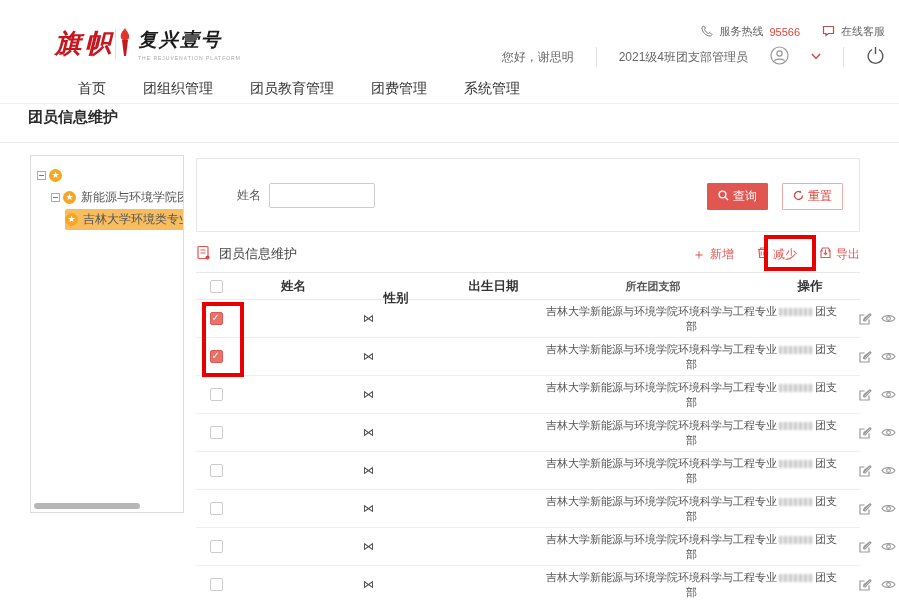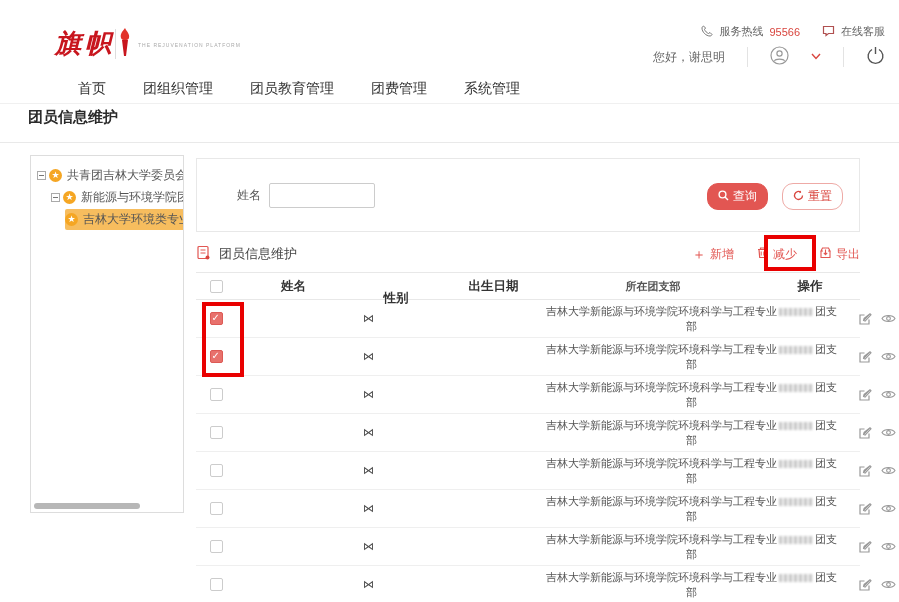--- a/index.html
+++ b/index.html
@@ -45,21 +45,21 @@
   .tree-scroll { position:absolute; left:3px; bottom:3px; width:106px; height:6px; background:#b7b7b7; border-radius:3px; }
   
   .search-panel { position:absolute; left:196px; top:158px; width:664px; height:74px;
     border:1px solid #e8e8e8; background:#fff; }
   .search-field { position:absolute; left:40px; top:24px; display:flex; align-items:center; gap:8px;
     font-size:12px; color:#555; }
   .search-field input { width:106px; height:25px; border:1px solid #ccc; border-radius:2px; outline:none;
     padding:0 6px; font-size:12px; }
   .btns { position:absolute; right:16px; top:24px; display:flex; gap:14px; }
   .btn { display:flex; align-items:center; gap:4px; height:27px; padding:0 10px; font-size:12px;
-    border-radius:11px; cursor:pointer; }
+    border-radius:1px; cursor:pointer; }
   .btn-query { background:#e25652; color:#fff; border:1px solid #e25652; }
   .btn-reset { background:#fff; color:#d9463f; border:1px solid #eeaaa6; }
   
   .section-head { position:absolute; left:196px; top:240px; width:664px; height:28px;
     display:flex; align-items:center; }
   .section-title { font-size:13px; color:#444; margin-left:8px; }
   .toolbar { margin-left:auto; display:flex; align-items:center; gap:22px; font-size:12px; color:#e25652; }
   .tool-link { display:flex; align-items:center; gap:4px; cursor:pointer; }
   .plus-glyph { font-size:14px; line-height:12px; }
   .table { position:absolute; left:196px; top:272px; width:664px; }
@@ -97,20 +97,21 @@
     <span class="logo-qizhi">旗帜</span>
     <span class="logo-div"></span>
     <div class="logo-right">
       <span>
         <svg width="18" height="30" viewBox="0 0 18 30">
           <path d="M9 1 C6 5 4 7 5 11 C6 14 12 14 13 11 C14 7 11 5 9 1 Z" fill="#e2342b"></path>
           <path d="M6 13 L12 13 L10 29 L8 29 Z" fill="#c8161e"></path>
         </svg>
       </span>
       <div class="logo-txt-col">
+        <span class="logo-fuxing">复兴壹号</span>
         <span class="logo-sub">THE REJUVENATION PLATFORM</span>
       </div>
     </div>
   </div>
 
   <div class="svc-row">
     <span>
       <svg width="12" height="12" viewBox="0 0 12 12">
           <path d="M2.5 1 C2 1 1 2 1 3 C1 7 5 11 9 11 C10 11 11 10 11 9.5 L9 7.5 L7.5 8.5 C6 8 4 6 3.5 4.5 L4.5 3 Z" fill="none" stroke="#777" stroke-width="1"></path>
         </svg>
@@ -122,20 +123,21 @@
       <svg width="13" height="12" viewBox="0 0 13 12">
           <path d="M1.5 1.5 h10 v7 h-5 l-2.5 2 v-2 h-2.5 Z" fill="none" stroke="#b05050" stroke-width="1.2"></path>
         </svg>
     </span>
     <span>在线客服</span>
   </div>
 
   <div class="user-row">
     <span>您好，谢思明</span>
     <span class="v-div"></span>
+    <span>2021级4班团支部管理员</span>
     <span>
       <svg width="19" height="19" viewBox="0 0 19 19">
           <circle cx="9.5" cy="9.5" r="8.5" fill="none" stroke="#999" stroke-width="1.2"></circle>
           <circle cx="9.5" cy="7.5" r="2.6" fill="none" stroke="#999" stroke-width="1.2"></circle>
           <path d="M4.5 15 C5.5 12.5 13.5 12.5 14.5 15" fill="none" stroke="#999" stroke-width="1.2"></path>
         </svg>
     </span>
     <span class="chev">
       <svg width="10" height="7" viewBox="0 0 10 7">
           <path d="M1 1 L5 5.5 L9 1" fill="none" stroke="#d9463f" stroke-width="1.4"></path>
@@ -161,21 +163,20 @@
 
   <div class="page-title">团员信息维护</div>
   <div class="hline" style="top:142px; background:#e9e9e9;"></div>
 
   <div class="tree-panel">
     <div class="tree-inner">
         <div class="tree-item" style="padding-left: 0px;">
           <span class="expander"></span>
           <span class="sel-bg">
             <span class="star">★</span>
-            <span class="lbl">共青团吉林大学委员会</span>
           </span>
         </div>
         <div class="tree-item" style="padding-left: 14px;">
           <span class="expander"></span>
           <span class="sel-bg">
             <span class="star">★</span>
             <span class="lbl">新能源与环境学院团委</span>
           </span>
         </div>
         <div class="tree-item selected" style="padding-left: 28px;">

